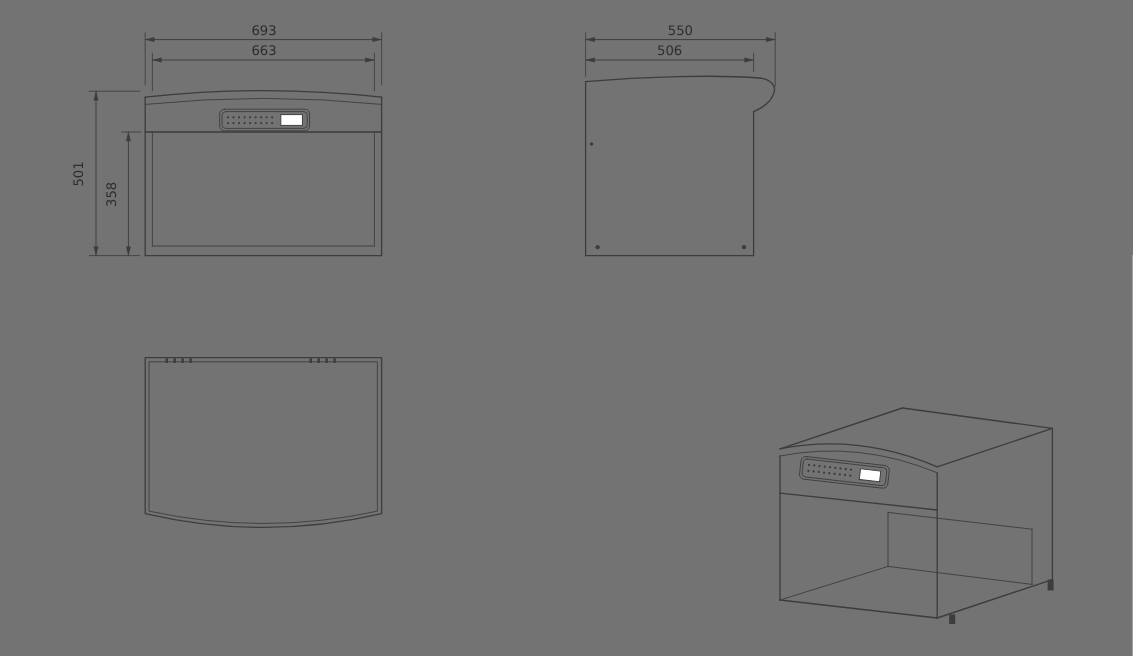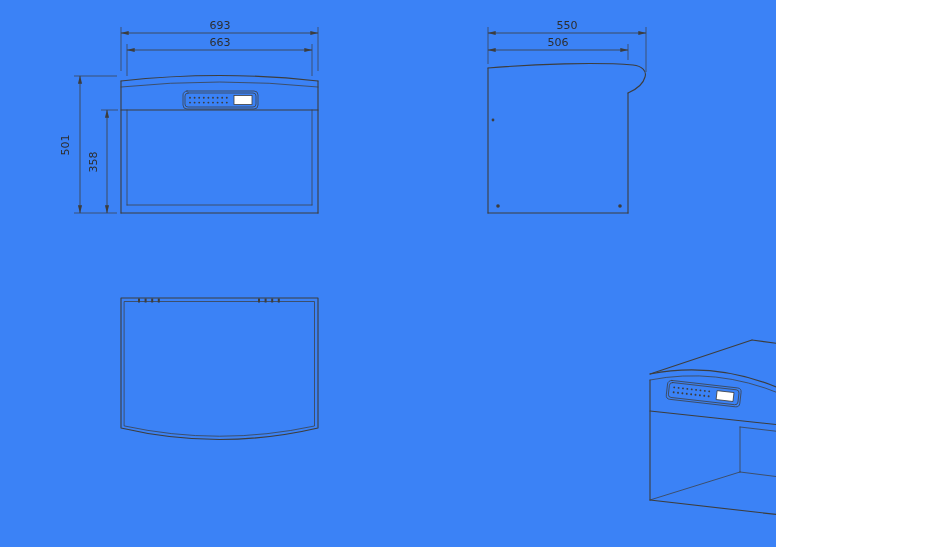--- a/index.html
+++ b/index.html
@@ -1,16 +1,16 @@
 <!DOCTYPE html>
 <html><head>
 <meta charset="utf-8">
 <style>
   html,body{margin:0;padding:0;background:#ffffff;}
-  .stage{position:relative;width:776px;height:547px;background:#3b82f6;overflow:hidden;
+  .stage{position:relative;width:944px;height:547px;background:#737373;overflow:hidden;
          font-family:"DejaVu Sans", sans-serif;}
   svg{position:absolute;top:0;left:0;}
   .ln{fill:none;stroke:#3d3d3d;stroke-width:1.1;stroke-linejoin:round;stroke-linecap:round;}
   .thin{fill:none;stroke:#3d3d3d;stroke-width:0.75;stroke-linejoin:round;stroke-linecap:round;}
   .dim{fill:none;stroke:#3d3d3d;stroke-width:0.8;}
   .ext{fill:none;stroke:#3d3d3d;stroke-width:0.7;}
   .dot{fill:#3d3d3d;stroke:none;}
   .dots{fill:none;stroke:#3d3d3d;stroke-width:1.9;stroke-linecap:round;}
   .ticks{fill:none;stroke:#3d3d3d;stroke-width:4;}
   .disp{fill:#ffffff;stroke:#3d3d3d;stroke-width:0.8;}

